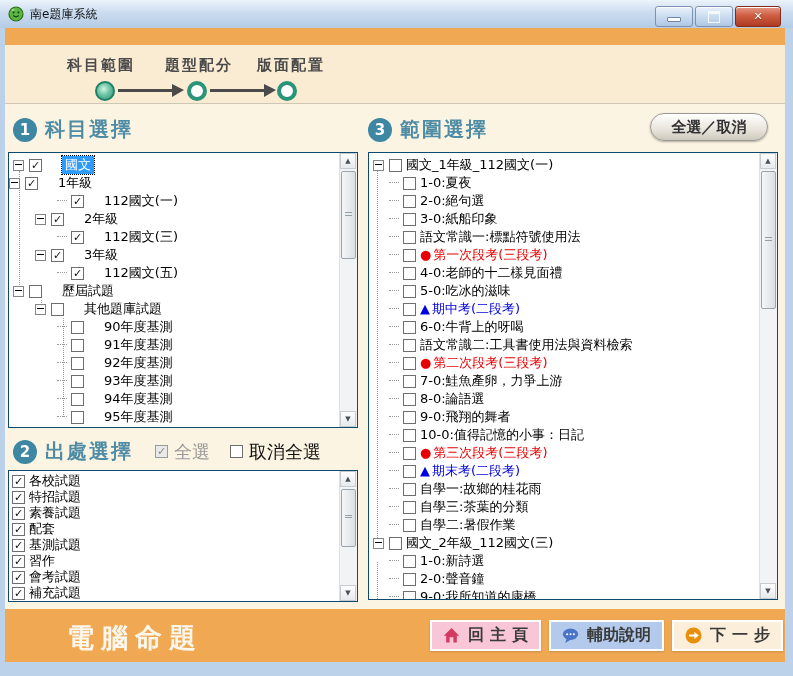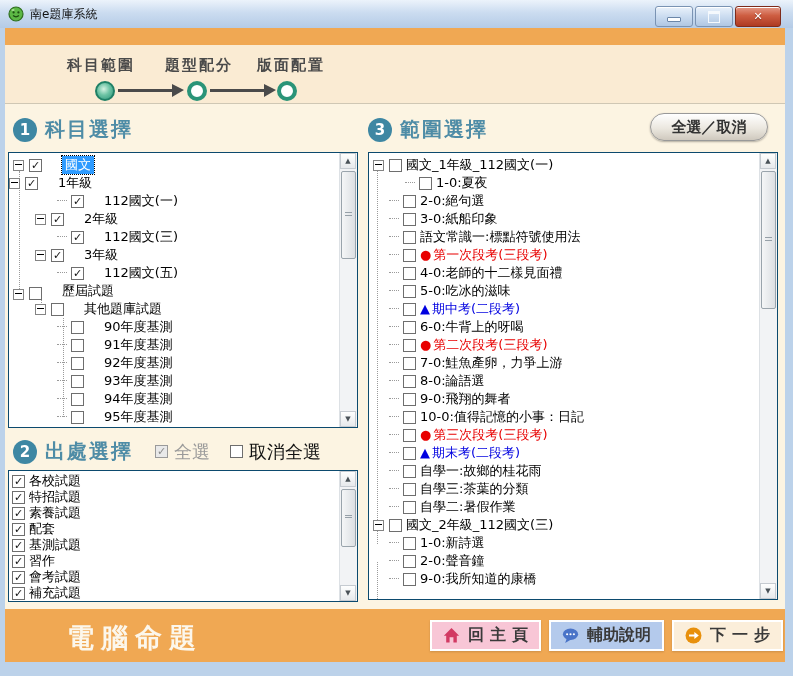--- a/index.html
+++ b/index.html
@@ -166,21 +166,21 @@
         <div class="tree-row" style="padding-left: 26px;">
           <span class="expander"></span>
           <span class="cb checked"></span>
           <span class="lbl">3年級</span>
         </div>
         <div class="tree-row" style="padding-left: 48px;">
           <span class="dots"></span>
           <span class="cb checked"></span>
           <span class="lbl">112國文(五)</span>
         </div>
-        <div class="tree-row" style="padding-left: 4px; align-items: flex-end;">
+        <div class="tree-row" style="padding-left: 4px;">
           <span class="expander"></span>
           <span class="cb"></span>
           <span class="lbl">歷屆試題</span>
         </div>
         <div class="tree-row" style="padding-left: 26px;">
           <span class="expander"></span>
           <span class="cb"></span>
           <span class="lbl">其他題庫試題</span>
         </div>
         <div class="tree-row" style="padding-left: 48px;">
@@ -282,21 +282,21 @@
 
   <div class="treebox" style="left:363px;top:48px;width:408px;height:446px">
     <div id="range-tree" class="tree-inner">
       <div class="guide" style="left:8px;top:18px;height:373px"></div>
       <div class="guide" style="left:8px;top:409px;height:37px"></div>
     <div class="tree-row" style="padding-left: 4px;">
           <span class="expander"></span>
           <span class="cb"></span>
           <span class="lbl">國文_1年級_112國文(一)</span>
         </div>
-        <div class="tree-row" style="padding-left: 36px; align-items: center;">
+        <div class="tree-row" style="padding-left: 20px; align-items: center;">
           <span class="dots"></span>
           <span class="cb"></span>
           <span class="lbl">1-0:夏夜</span>
         </div>
         <div class="tree-row" style="padding-left: 20px;">
           <span class="dots"></span>
           <span class="cb"></span>
           <span class="lbl">2-0:絕句選</span>
         </div>
         <div class="tree-row" style="padding-left: 20px;">
@@ -326,20 +326,25 @@
         </div>
         <div class="tree-row" style="padding-left: 20px;">
           <span class="dots"></span>
           <span class="cb"></span>
           <span class="lbl blue"><span class="marker">▲</span>期中考(二段考)</span>
         </div>
         <div class="tree-row" style="padding-left: 20px;">
           <span class="dots"></span>
           <span class="cb"></span>
           <span class="lbl">6-0:牛背上的呀喝</span>
+        </div>
+        <div class="tree-row" style="padding-left: 20px;">
+          <span class="dots"></span>
+          <span class="cb"></span>
+          <span class="lbl">語文常識二:工具書使用法與資料檢索</span>
         </div>
         <div class="tree-row" style="padding-left: 20px;">
           <span class="dots"></span>
           <span class="cb"></span>
           <span class="lbl red"><span class="marker">●</span>第二次段考(三段考)</span>
         </div>
         <div class="tree-row" style="padding-left: 20px;">
           <span class="dots"></span>
           <span class="cb"></span>
           <span class="lbl">7-0:鮭魚產卵，力爭上游</span>

